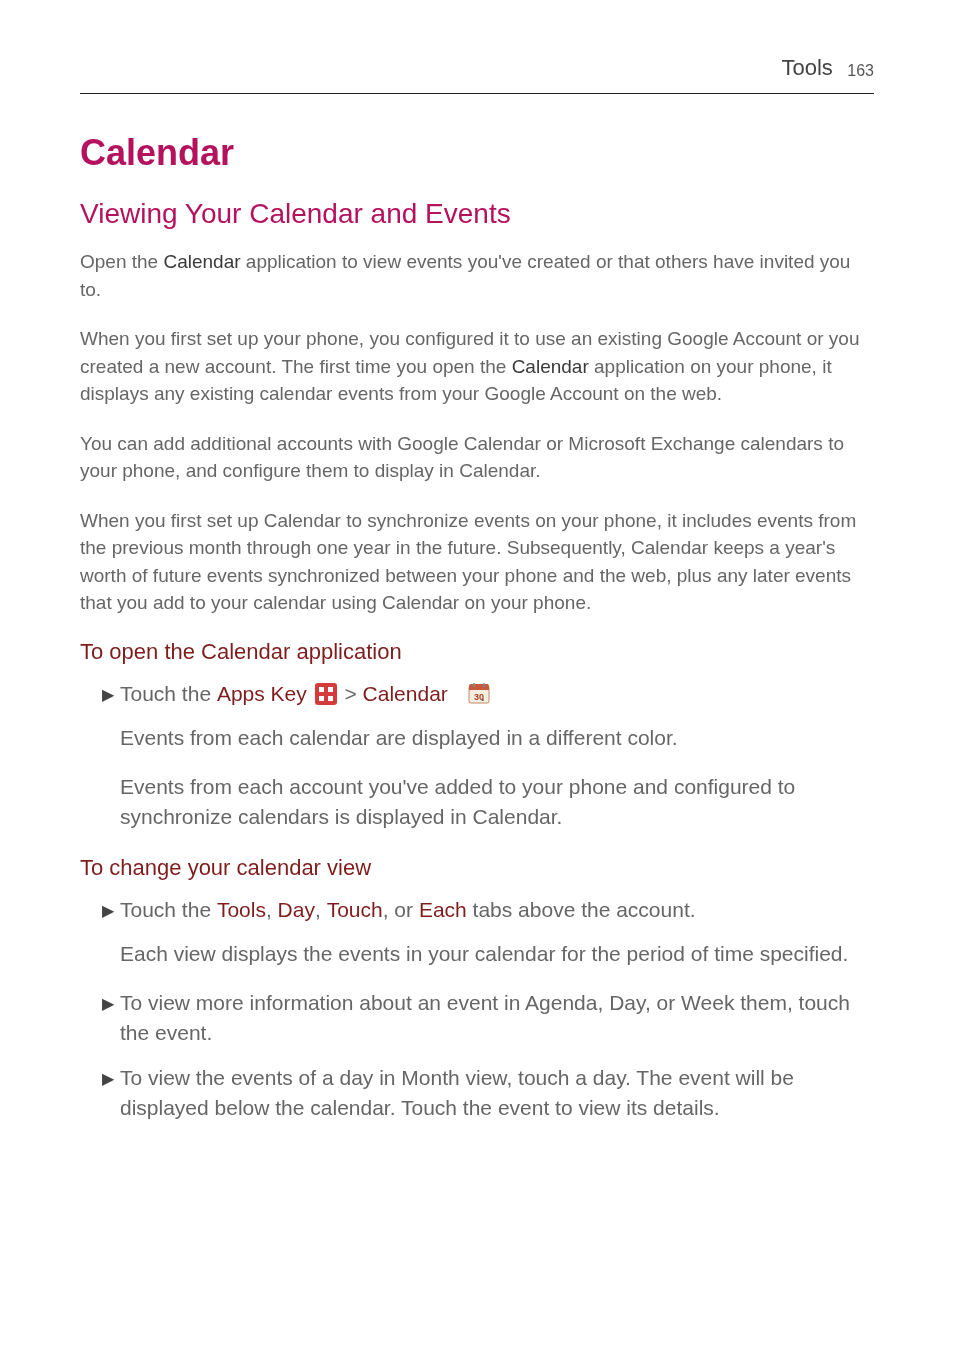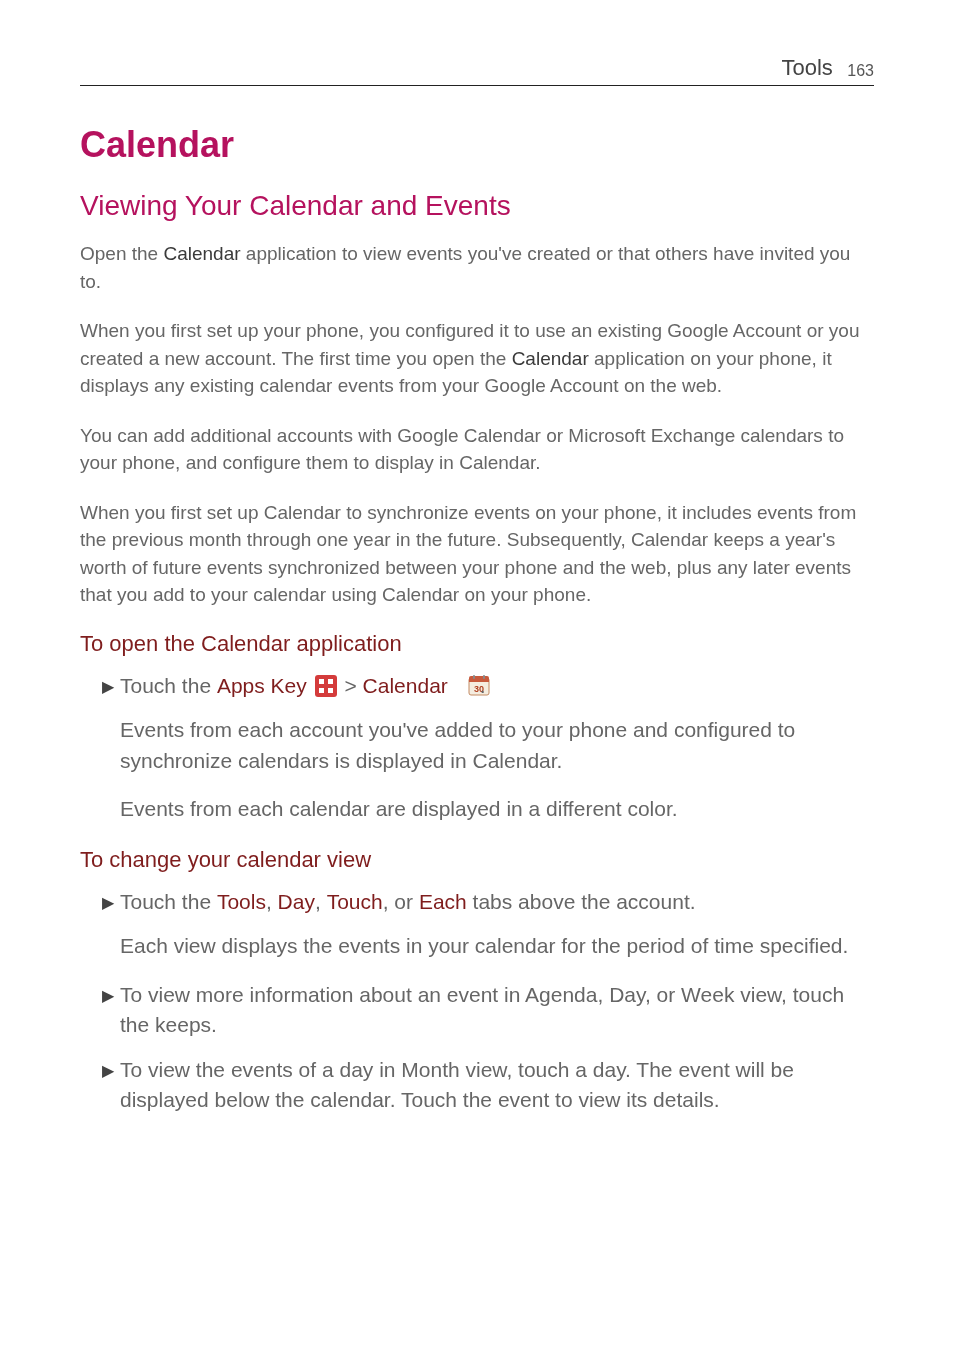--- a/index.html
+++ b/index.html
@@ -6,21 +6,21 @@
     body {
       width: 954px;
       height: 1372px;
       background: #fff;
       font-family: Arial, Helvetica, sans-serif;
       padding: 55px 80px 0 80px;
       color: #5a5a5a;
     }
     .header {
       border-bottom: 1.5px solid #222;
-      padding-bottom: 4px;
+      padding-bottom: 12px;
       margin-bottom: 38px;
       text-align: right;
     }
     .header-section {
       font-size: 22px;
       color: #444;
       display: inline;
     }
     .header-page {
       font-size: 16px;
@@ -146,35 +146,35 @@
         <svg width="22" height="22" viewBox="0 0 22 22">
           <rect x="1" y="3" width="20" height="17" rx="2" fill="#f5ede0" stroke="#c38a63" stroke-width="1"></rect>
           <path d="M1 3 Q1 1 3 1 L19 1 Q21 1 21 3 L21 7 L1 7 Z" fill="#c75a3d"></path>
           <rect x="5" y="0" width="2" height="4" rx="1" fill="#888"></rect>
           <rect x="15" y="0" width="2" height="4" rx="1" fill="#888"></rect>
           <text x="11" y="17" text-anchor="middle" font-size="9" font-weight="bold" fill="#b04020">30</text>
         </svg>
       </span><span>.</span>
     </div>
   </div>
+  <p class="indent-text">Events from each calendar are displayed in a different color.</p>
   <p class="indent-text">Events from each account you've added to your phone and configured to synchronize calendars is displayed in Calendar.</p>
-  <p class="indent-text">Events from each calendar are displayed in a different color.</p>
 </div>
 
 <h3 class="blue-heading">To change your calendar view</h3>
 
 <div class="bullet-row">
   <div class="bullet-marker">▶</div>
   <div class="bullet-content">
     <span>Touch the </span><span class="bold">Tools</span><span>, </span><span class="bold">Day</span><span>, </span><span class="bold">Touch</span><span>, or </span><span class="bold">Each</span><span> tabs above the account.</span>
   </div>
 </div>
 <p class="indent-text">Each view displays the events in your calendar for the period of time specified.</p>
 
 <div class="bullet-row">
   <div class="bullet-marker">▶</div>
-  <div class="bullet-content">To view more information about an event in Agenda, Day, or Week view, touch the keeps.</div>
+  <div class="bullet-content">To view more information about an event in Agenda, Day, or Week them, touch the event.</div>
 </div>
 
 <div class="bullet-row">
   <div class="bullet-marker">▶</div>
   <div class="bullet-content">To view the events of a day in Month view, touch a day. The event will be displayed below the calendar. Touch the event to view its details.</div>
 </div>
 
 </body></html>

